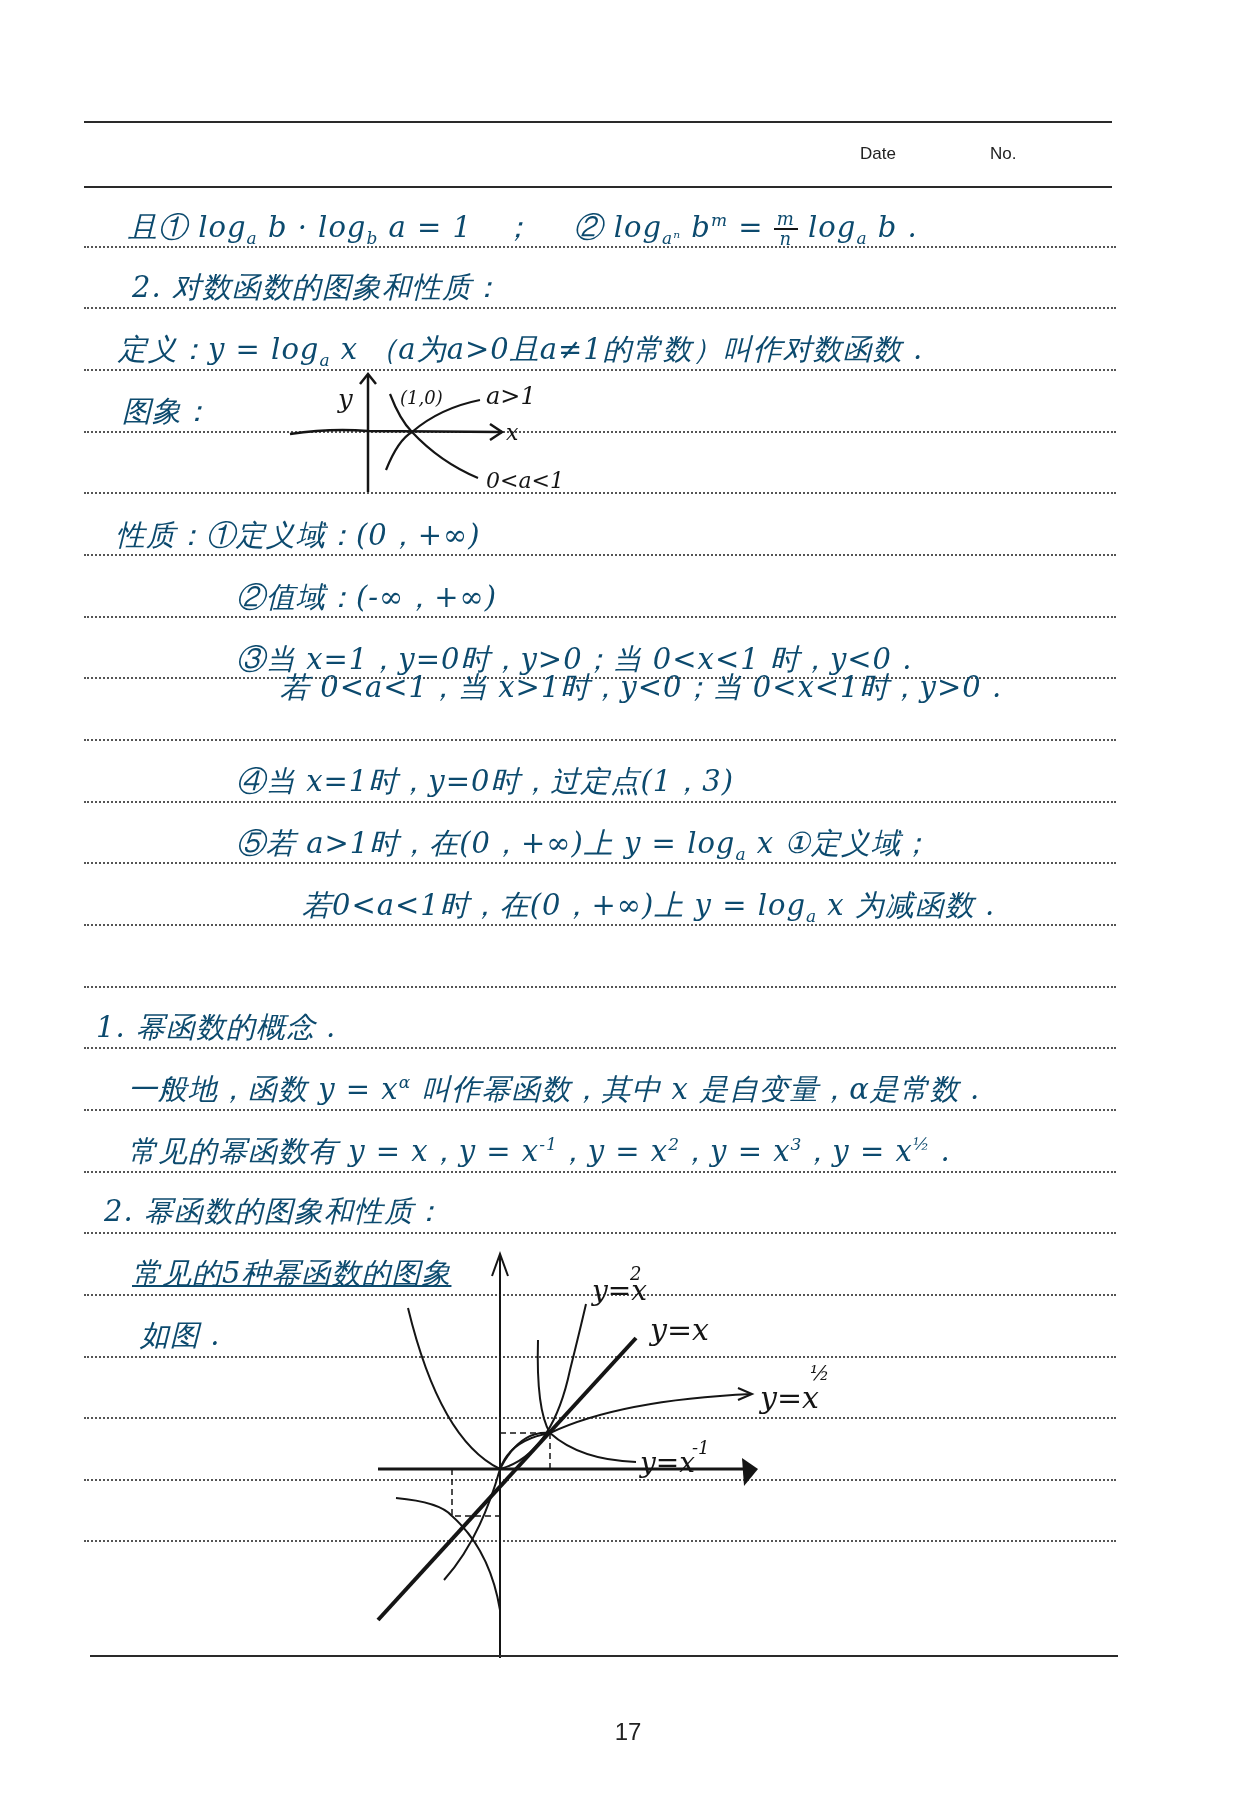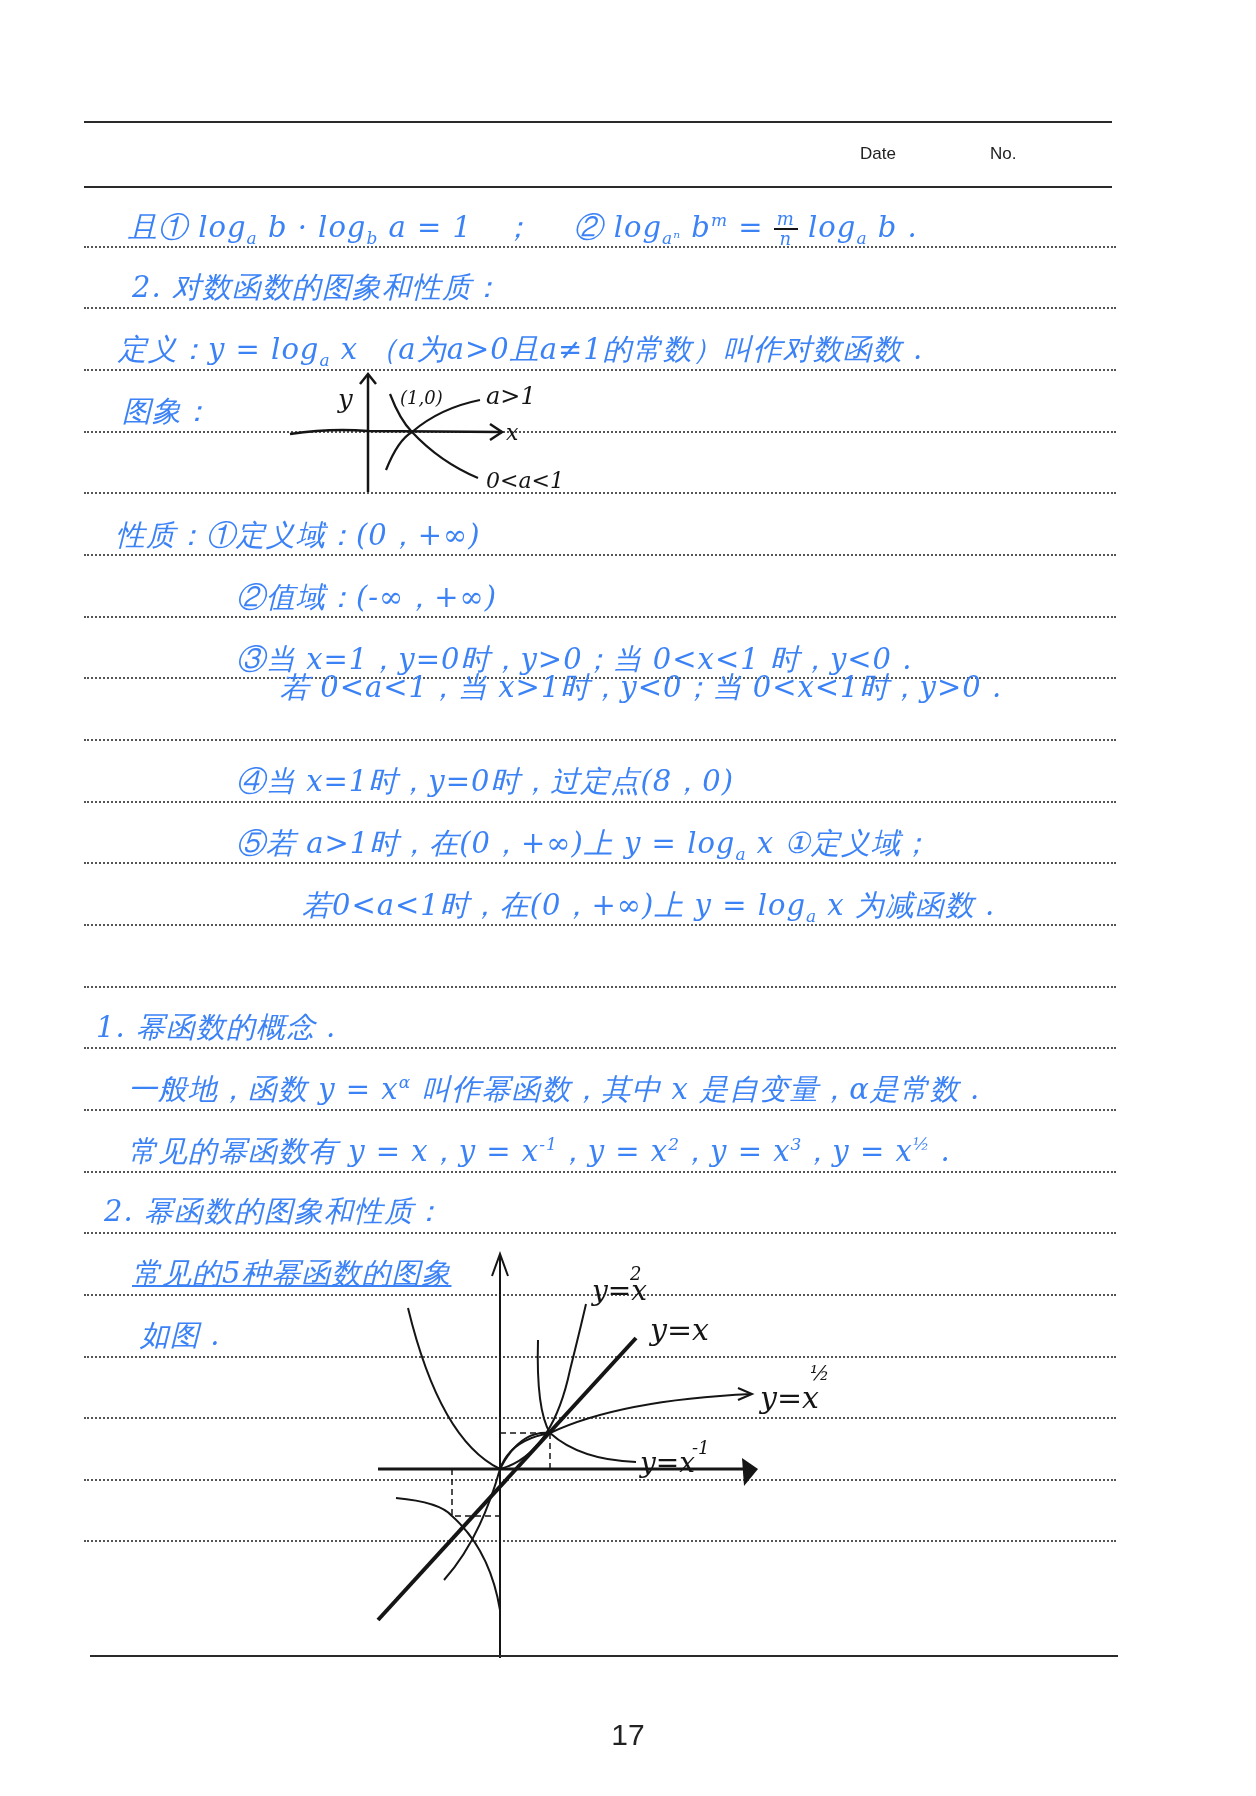--- a/index.html
+++ b/index.html
@@ -6,25 +6,25 @@
     body { width: 1256px; height: 1796px; position: relative; overflow: hidden;
            font-family: "DejaVu Sans", sans-serif; color: #111; }
     .rule-solid { position: absolute; left: 84px; width: 1028px; height: 0;
                   border-top: 2px solid #2a2a2a; }
     .rule-solid.bottom { left: 90px; width: 1028px; }
     .rule-dotted { position: absolute; left: 84px; width: 1032px; height: 0;
                    border-top: 2px dotted #555; }
     .header-label { position: absolute; font-family: "Liberation Sans", sans-serif;
                     font-size: 17px; color: #222; }
     .hw { position: absolute; font-family: "DejaVu Serif", serif; font-style: italic;
-          font-size: 29px; color: #3b82f6; white-space: nowrap; letter-spacing: 1px; }
+          font-size: 29px; color: #0c4a6e; white-space: nowrap; letter-spacing: 1px; }
     .hw sub { font-size: 17px; }
     .hw sup { font-size: 17px; }
     .page-num { position: absolute; left: 0; width: 1256px; top: 1718px; text-align: center;
-                font-family: "Liberation Sans", sans-serif; font-size: 30px; color: #222; }
+                font-family: "Liberation Sans", sans-serif; font-size: 24px; color: #222; }
     svg.graph { position: absolute; overflow: visible; }
     .glabel { font-family: "DejaVu Serif", serif; font-style: italic; fill: #151515; }
   </style>
 </head>
 <body>
 
 <div class="rule-solid" style="top:121px;"></div>
 <div class="header-label" style="left:860px; top:144px;">Date</div>
 <div class="header-label" style="left:990px; top:144px;">No.</div>
 <div class="rule-solid" style="top:186px;"></div>
@@ -91,21 +91,21 @@
   <text class="glabel" x="226" y="70" font-size="22">x</text>
   <text class="glabel" x="120" y="34" font-size="18">(1,0)</text>
   <text class="glabel" x="206" y="34" font-size="24">a&gt;1</text>
   <text class="glabel" x="206" y="118" font-size="22">0&lt;a&lt;1</text>
 </svg>
 
 <div class="hw" style="left:116px; top:516px;">性质：①定义域：(0，+∞)</div>
 <div class="hw" style="left:236px; top:578px;">②值域：(-∞，+∞)</div>
 <div class="hw" style="left:236px; top:640px;text-align:center;">③当 x=1，y=0时，y&gt;0；当 0&lt;x&lt;1 时，y&lt;0 .</div>
 <div class="hw" style="left:268px; top:668px;margin-left:12px;">若 0&lt;a&lt;1，当 x&gt;1时，y&lt;0；当 0&lt;x&lt;1时，y&gt;0 .</div>
-<div class="hw" style="left:236px; top:762px;">④当 x=1时，y=0时，过定点(8，0)</div>
+<div class="hw" style="left:236px; top:762px;">④当 x=1时，y=0时，过定点(1，3)</div>
 <div class="hw" style="left:236px; top:824px;">
   <span>⑤若 a&gt;1时，在(0，+∞)上 y = log</span><sub>a</sub>
   <span>x ①定义域；</span>
 </div>
 <div class="hw" style="left:266px; top:886px;margin-left:36px;">
   <span>若0&lt;a&lt;1时，在(0，+∞)上 y = log</span><sub>a</sub>
   <span>x 为减函数 .</span>
 </div>
 
 <div class="hw" style="left:96px; top:1008px;">1. 幂函数的概念 .</div>

